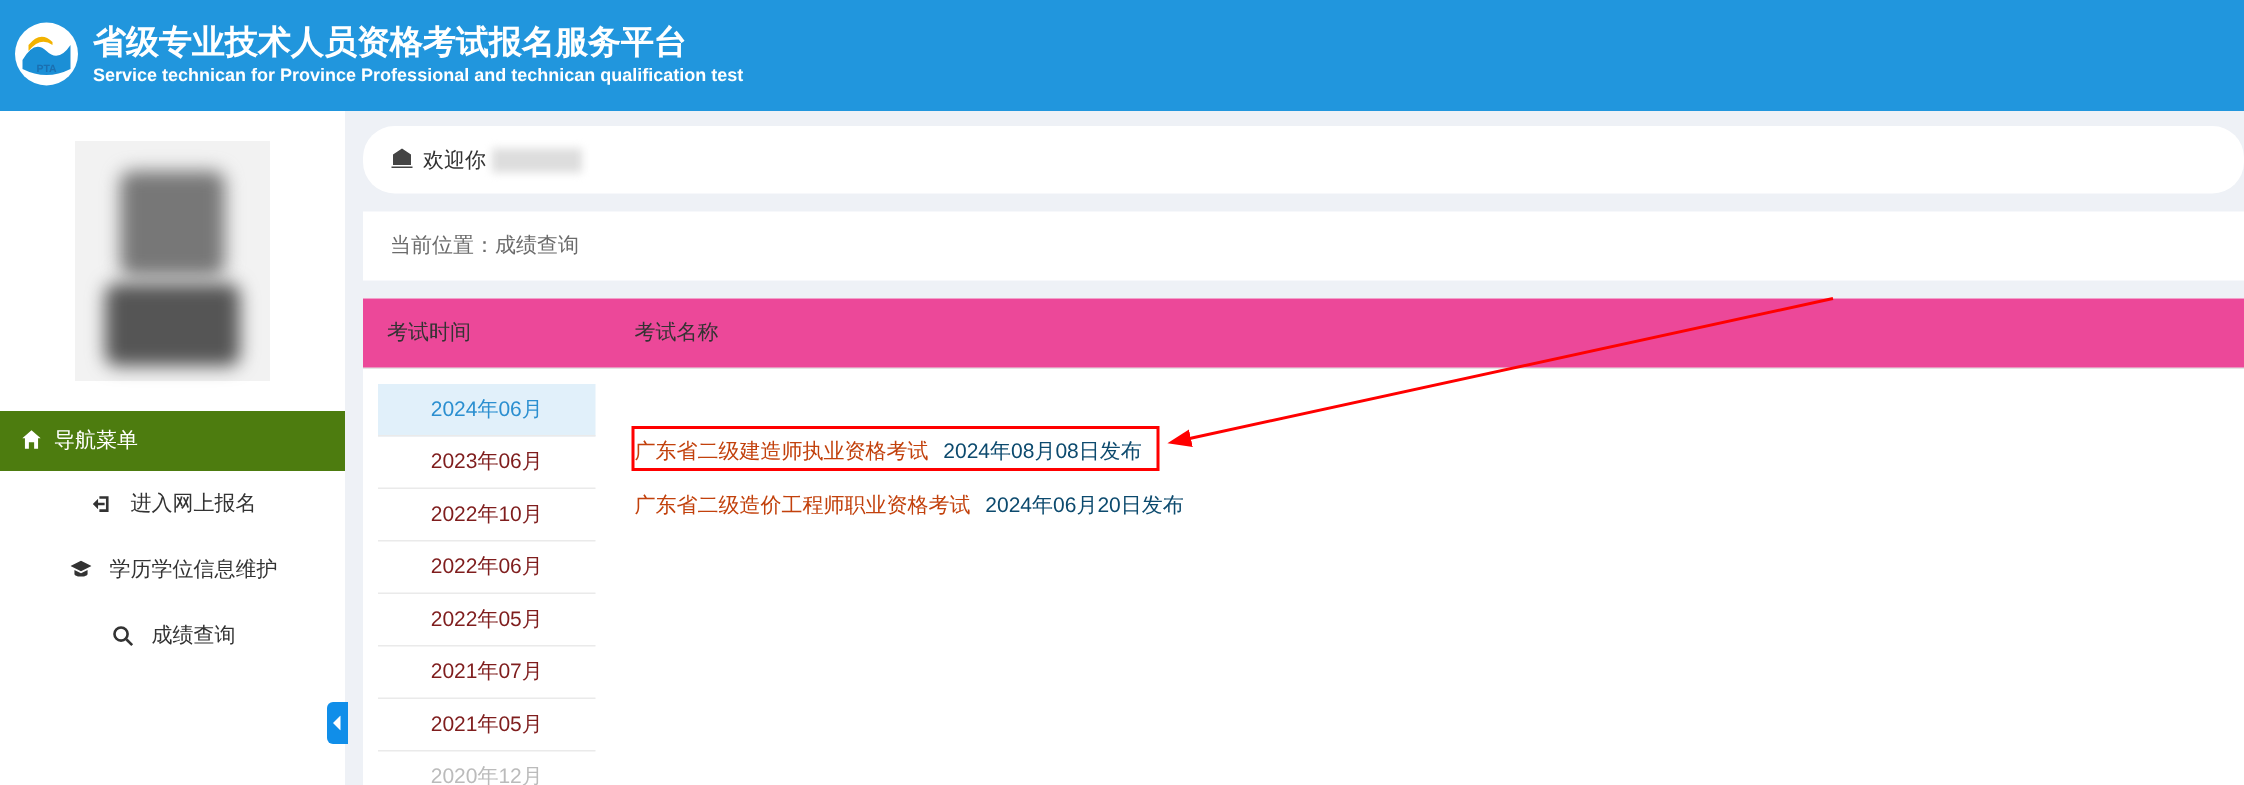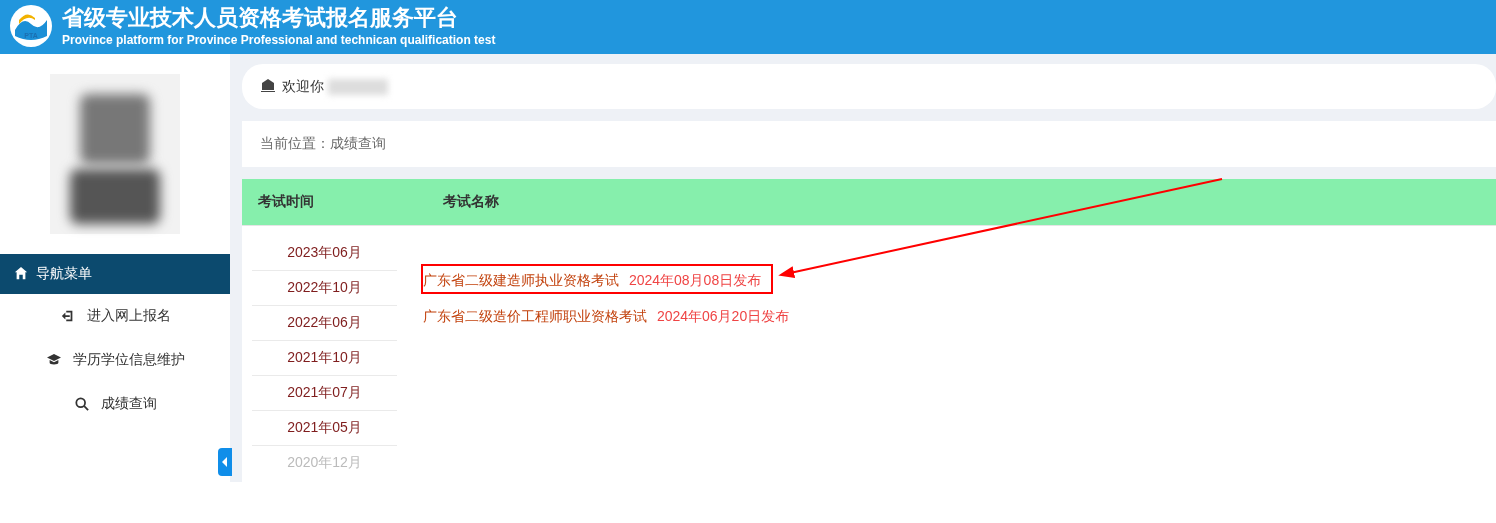--- a/index.html
+++ b/index.html
@@ -9,21 +9,21 @@
       color: #333;
       background: #fff;
     }
     
     .top-header {
       background: #2196dd;
       color: #fff;
       display: flex;
       align-items: center;
       padding: 6px 10px 8px 10px;
-      height: 54px;
+      height: 74px;
     }
     .logo-circle {
       width: 42px;
       height: 42px;
       border-radius: 50%;
       background: #fff;
       display: flex;
       align-items: center;
       justify-content: center;
       margin-right: 10px;
@@ -60,21 +60,21 @@
       filter: blur(6px);
     }
     .avatar .pix-body {
       position:absolute;
       left: 20px; top: 95px; width: 90px; height: 55px;
       background: #555; border-radius: 8px;
       filter: blur(6px);
     }
     
     .nav-title {
-      background: #0c4a6e;
+      background: #4d7c0f;
       color: #fff;
       padding: 11px 14px;
       font-size: 14px;
       display:flex;
       align-items:center;
     }
     .nav-title .ic { margin-right:8px; }
     .nav-item {
       padding: 13px 20px;
       font-size: 14px;
@@ -104,45 +104,44 @@
       font-weight:normal;
     }
     .content-card {
       background:#fff;
       margin: 0 0 0 12px;
       padding: 0;
       position:relative;
     }
     .content-head {
       display:flex;
-      background:#86efac;
+      background:#ec4899;
       border-bottom:1px solid #e5e5e5;
-      font-weight:bold;
+      font-weight:normal;
       color:#333;
-      gap:20px;
     }
     .col-time { width:165px; padding:14px 16px; }
     .col-name { flex:1; padding:14px 16px; }
     .content-body { display:flex; }
     .date-list { width:165px; padding:10px 10px; }
     .date-item {
       text-align:center;
       padding: 8px 0;
       border-bottom:1px solid #eaeaea;
       cursor:pointer;
       color:#7f1d1d;
     }
     .date-item.active {
       background:#e1f0fa;
       color:#2b8fd0;
     }
     .exam-list { flex:1; padding: 40px 16px 16px 16px; line-height:2; }
     .exam-line { margin-bottom:8px; }
     .exam-link { color:#c2410c; margin-right:6px; }
-    .exam-date { color:#ef4444; }
+    .exam-date { color:#0c4a6e; }
     .hl-box {
       position:absolute;
       border:2px solid #f00;
       pointer-events:none;
     }
     
     .arrow-svg { position:absolute; pointer-events:none; }
     
     .collapse-tab {
       position:absolute;
@@ -166,21 +165,21 @@
   <div class="logo-circle">
     <svg viewBox="0 0 36 36">
       <circle cx="18" cy="18" r="17" fill="#fff"></circle>
       <path d="M2 22 Q10 8 18 16 Q26 24 34 12 L34 28 Q18 36 2 28 Z" fill="#1b8fd6"></path>
       <path d="M6 16 Q14 6 22 12 L22 10 Q14 2 6 12 Z" fill="#f2b200"></path>
       <text x="18" y="30" font-size="7" text-anchor="middle" fill="#1b6fb0" font-weight="bold">PTA</text>
     </svg>
   </div>
   <div class="header-title">
     <div class="cn">省级专业技术人员资格考试报名服务平台</div>
-    <div class="en">Province platform for Province Professional and technican qualification test</div>
+    <div class="en">Service technican for Province Professional and technican qualification test</div>
   </div>
 </div>
 
 <div class="layout">
 
   <div class="sidebar" style="position:relative;">
     <div class="avatar-box">
       <div class="avatar">
         <div class="pix-head"></div>
         <div class="pix-body"></div>
@@ -242,24 +241,25 @@
       <span>当前位置：</span><span>成绩查询</span>
     </div>
 
     <div class="content-card">
       <div class="content-head">
         <div class="col-time">考试时间</div>
         <div class="col-name">考试名称</div>
       </div>
       <div class="content-body">
         <div class="date-list">
+          <div class="date-item active">2024年06月</div>
           <div class="date-item">2023年06月</div>
           <div class="date-item">2022年10月</div>
           <div class="date-item">2022年06月</div>
-          <div class="date-item">2021年10月</div>
+          <div class="date-item">2022年05月</div>
           <div class="date-item">2021年07月</div>
           <div class="date-item">2021年05月</div>
           <div class="date-item" style="border-bottom:none; color:#bbb; padding-bottom:0;">2020年12月</div>
         </div>
         <div class="exam-list">
           <div class="exam-line" id="exam-row-0">
             <a class="exam-link">广东省二级建造师执业资格考试</a>
             <span class="exam-date">2024年08月08日发布</span>
           </div>
           <div class="exam-line">

